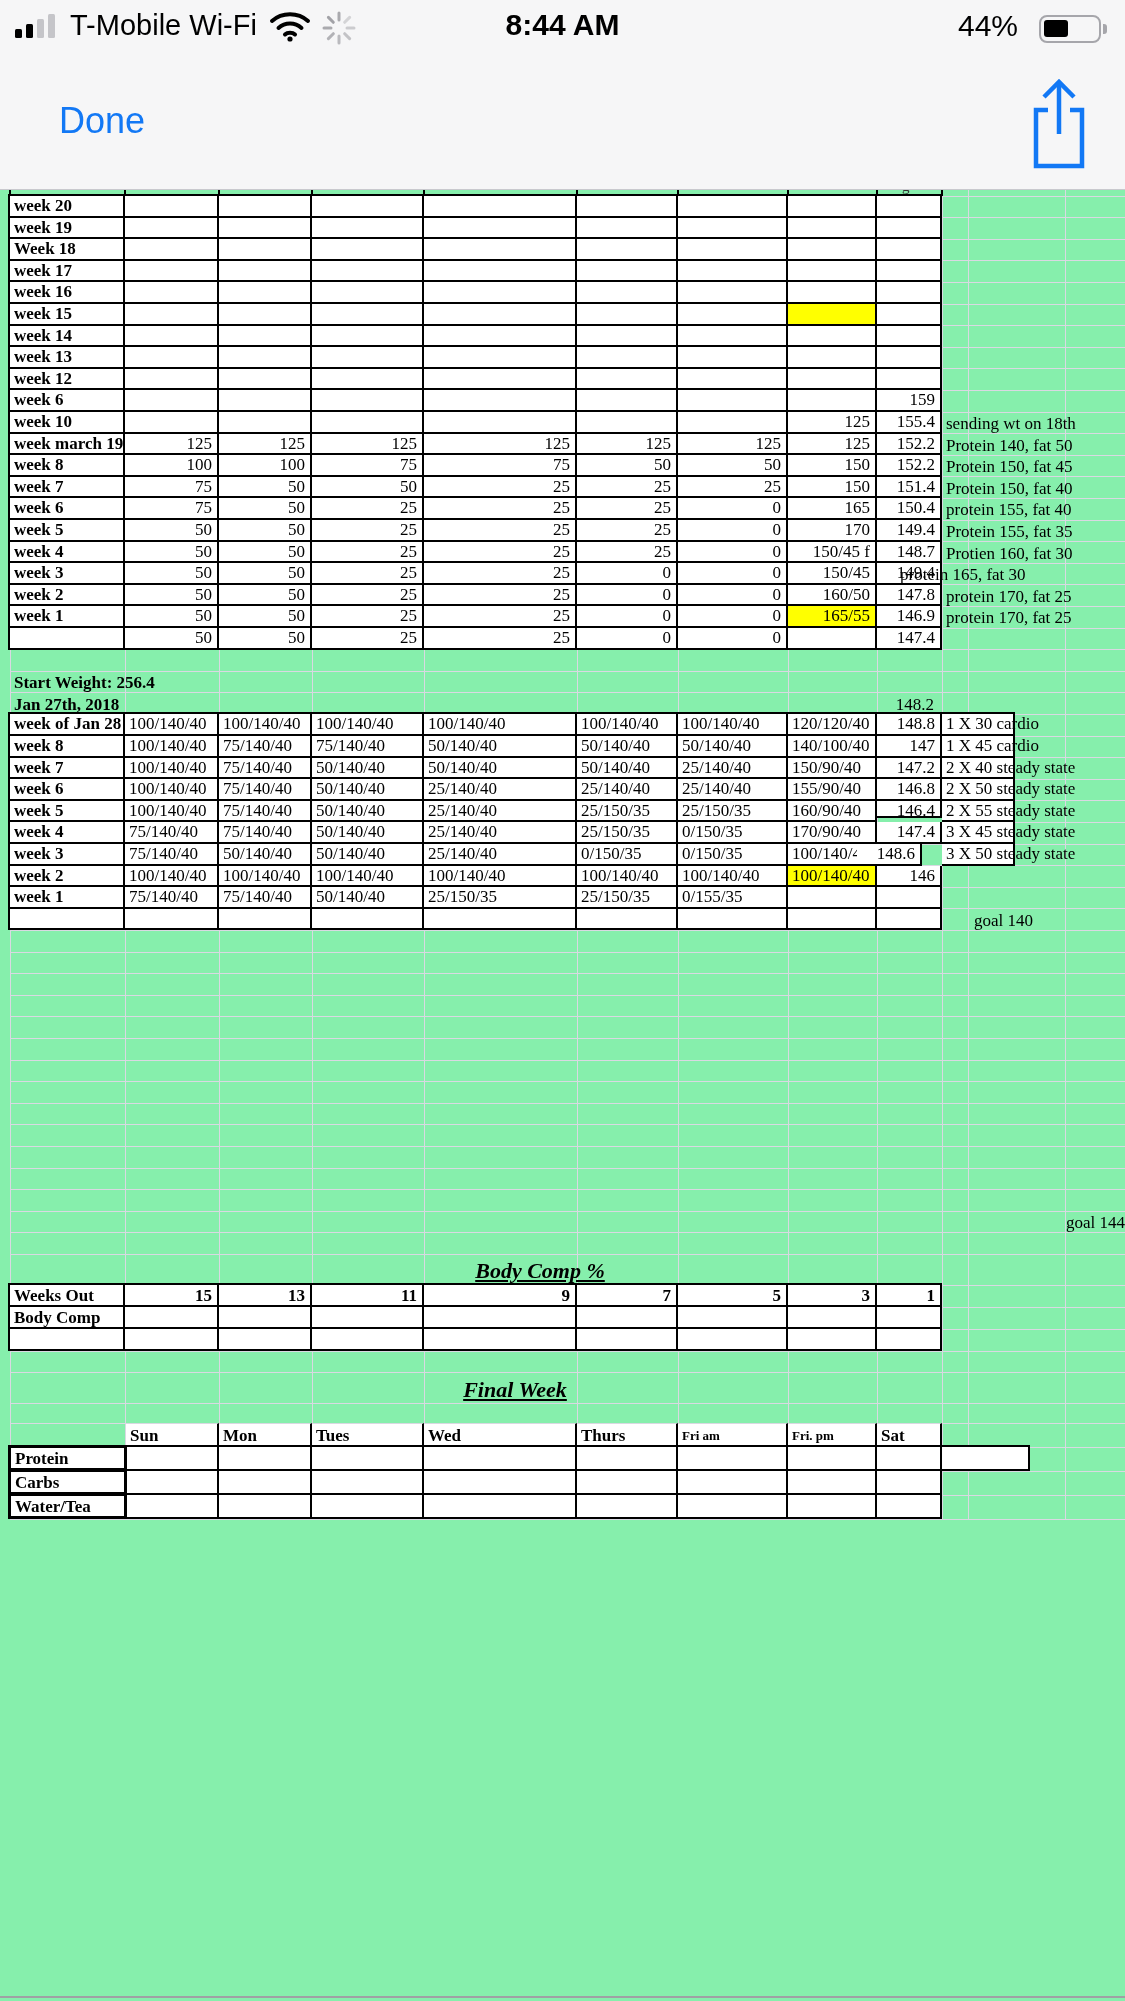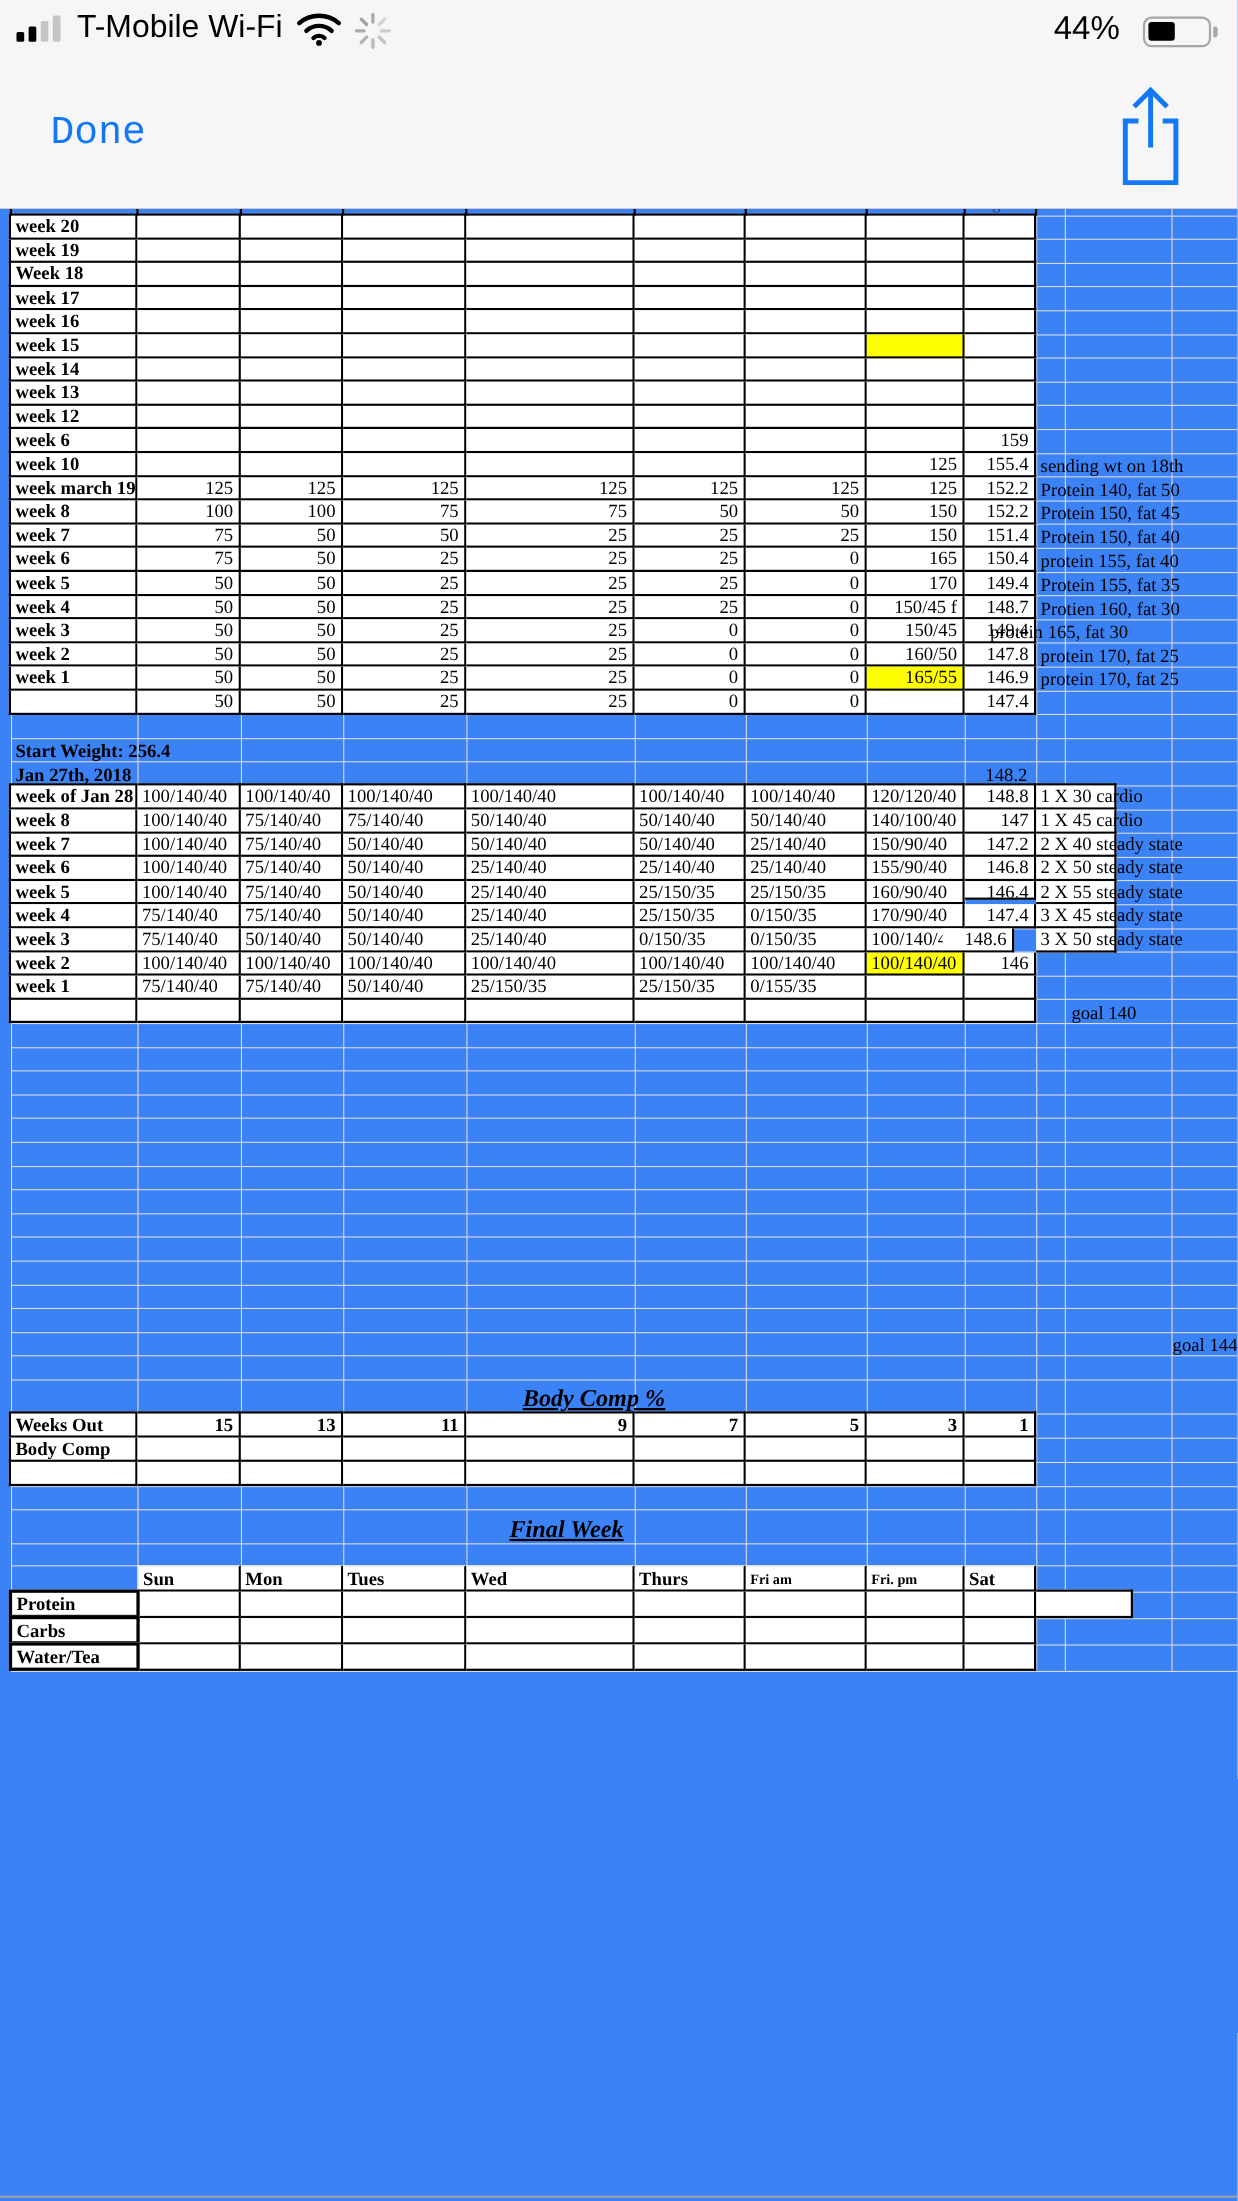--- a/index.html
+++ b/index.html
@@ -15,26 +15,26 @@
   #wifi{position:absolute;left:269px;top:10px;}
   #spinner{position:absolute;left:321px;top:10px;}
   #time{position:absolute;left:0;top:8px;width:1125px;text-align:center;
         font-size:30px;font-weight:600;color:#000;}
   #battpct{position:absolute;right:107px;top:9px;font-size:30px;color:#000;}
   .battbody{position:absolute;right:24px;top:15px;width:62px;height:28px;
             border:2.5px solid #a6a6ab;border-radius:8px;box-sizing:border-box;}
   .battfill{position:absolute;left:2.5px;top:2.5px;width:43%;height:17px;background:#000;border-radius:3px;}
   .battnub{position:absolute;right:18px;top:24px;width:4px;height:10px;background:#a6a6ab;
            border-radius:0 3px 3px 0;}
-  #navrow{position:absolute;top:54px;left:0;width:904px;height:135px;font-family:Liberation Mono, monospace;}
+  #navrow{position:absolute;top:54px;left:13px;width:904px;height:135px;}
   #done{position:absolute;left:46px;top:46px;font-size:36px;color:#1278f5;cursor:pointer;}
   #doctitle{position:absolute;left:0;top:44px;width:1125px;text-align:center;
             font-size:36px;font-weight:700;color:#000;}
   
-  #sheet{position:absolute;top:190px;left:0;width:1125px;height:1811px;background:#3b82f6;overflow:hidden;}
+  #sheet{position:absolute;top:190px;left:0;width:1125px;height:1811px;background:#86efac;overflow:hidden;}
   .hline,.vline{position:absolute;background:#d9d9e2;}
   .cell{position:absolute;box-sizing:border-box;background:#fff;font-family:"Liberation Serif",serif;
         font-size:17px;color:#000;white-space:nowrap;overflow:hidden;padding-top:1px;line-height:19px;}
   .lbl{font-weight:700;padding-left:4px;overflow:visible;}
   .num{text-align:right;padding-right:5px;}
   .txt{text-align:left;padding-left:4px;}
   .free{position:absolute;font-family:"Liberation Serif",serif;font-size:17px;color:#000;white-space:nowrap;}
   .bold{font-weight:700;}
   .sectitle{position:absolute;transform:translateX(-50%);font-family:"Liberation Serif",serif;
             font-size:22px;font-weight:700;font-style:italic;text-decoration:underline;color:#000;}
@@ -66,20 +66,21 @@
         <line x1="18" y1="3" x2="18" y2="10" opacity="0.9"></line>
         <line x1="28.6" y1="7.4" x2="23.7" y2="12.3" opacity="0.4"></line>
         <line x1="33" y1="18" x2="26" y2="18" opacity="0.5"></line>
         <line x1="28.6" y1="28.6" x2="23.7" y2="23.7" opacity="0.6"></line>
         <line x1="18" y1="33" x2="18" y2="26" opacity="0.7"></line>
         <line x1="7.4" y1="28.6" x2="12.3" y2="23.7" opacity="0.8"></line>
         <line x1="3" y1="18" x2="10" y2="18" opacity="0.9"></line>
         <line x1="7.4" y1="7.4" x2="12.3" y2="12.3" opacity="1"></line>
       </g>
     </svg>
+    <div id="time">8:44 AM</div>
     <span id="battpct">44%</span>
     <div class="battbody">
         <div class="battfill"></div>
       </div>
     <div class="battnub"></div>
   </div>
   <div id="navrow">
     <span id="done">Done</span>
     <svg width="72" height="100" viewBox="0 0 72 100" style="position:absolute;left:1010px;top:18px;cursor:pointer;">
       <g fill="none" stroke="#1278f5" stroke-width="4.5">

